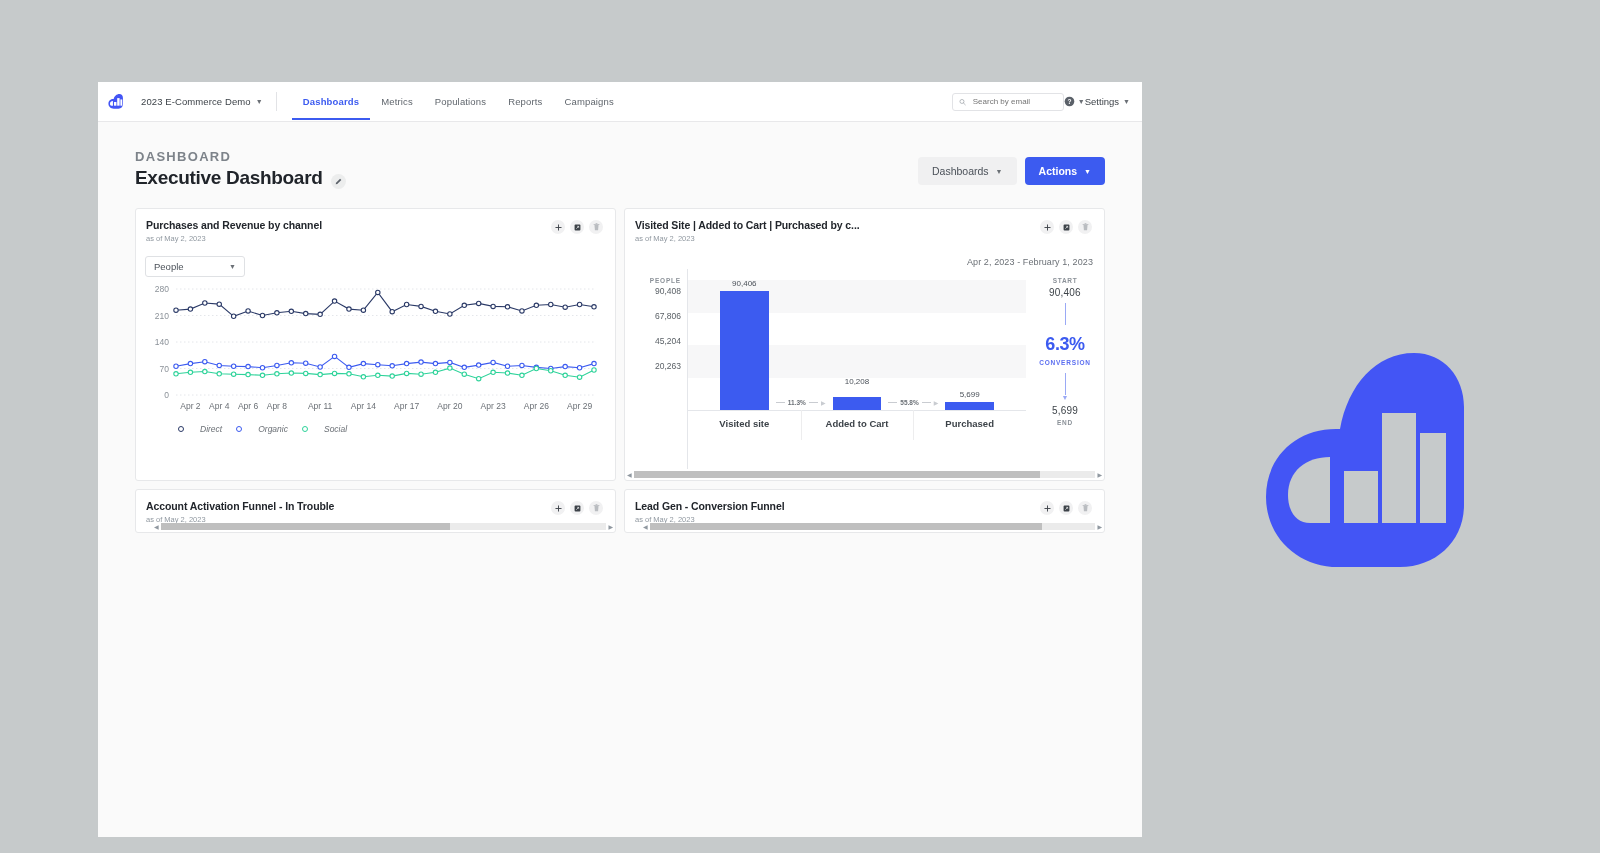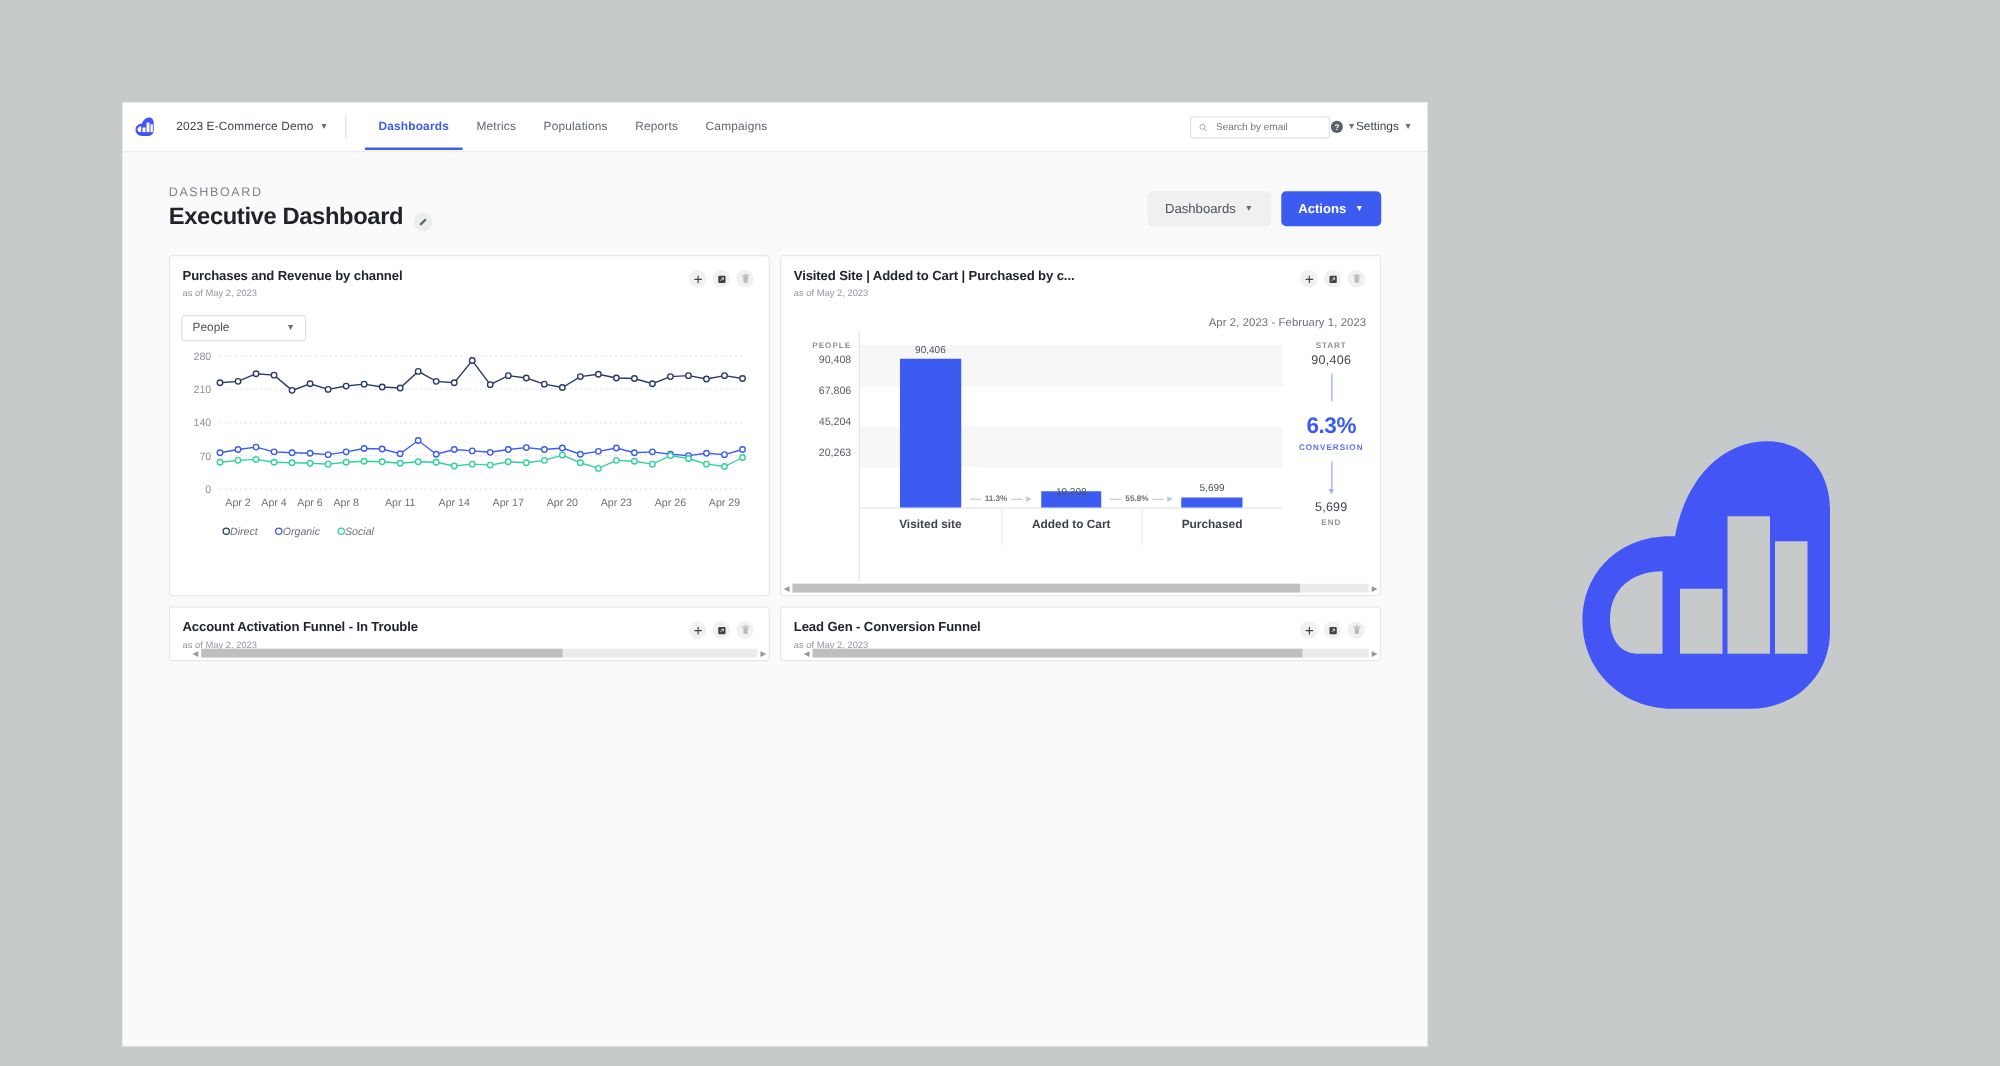--- a/index.html
+++ b/index.html
@@ -67,21 +67,21 @@
 
   
   #page {
     background:#fafafa;
     height:719px;
     padding:27px 37px 0 37px;
     position:relative;
   }
   #page-header { display:flex; align-items:flex-end; }
   .eyebrow {
-    font-size:10px; letter-spacing:1.3px; color:#7d838a; font-weight:400;
+    font-size:13px; letter-spacing:1.3px; color:#7d838a; font-weight:700;
     text-transform:uppercase; margin-bottom:3px;
   }
   .page-title {
     font-size:19px; font-weight:700; color:#20242a; letter-spacing:-.3px;
     display:flex; align-items:flex-end; gap:8px;
   }
   .edit-pill {
     width:15px; height:15px; border-radius:50%; background:#eceded;
     display:flex; align-items:center; justify-content:center;
     cursor:pointer;
@@ -122,21 +122,21 @@
   
   .select-people {
     margin:5px 0 0 9px; width:100px; height:21px; border:1px solid #dfe1e4;
     border-radius:3px; display:flex; align-items:center; padding:0 8px;
     font-size:9.5px; color:#4b5159; cursor:pointer; background:#fff;
   }
   .select-people .caret { margin-left:auto; }
   .legend {
     display:flex; gap:14px; padding-left:42px; margin-top:3px;
   }
-  .legend-item { display:flex; align-items:center; gap:0; cursor:pointer; }
+  .legend-item { display:flex; align-items:center; gap:16px; cursor:pointer; }
   .legend-dot { width:6px; height:6px; border-radius:50%; border:1.6px solid; background:#fff;}
   .legend-label { font-size:8.5px; font-style:italic; color:#6b7076; }
 
   
   .daterange {
     position:absolute; right:11px; top:6px;
     font-size:9px; color:#6b7076; letter-spacing:.1px;
   }
   .people-lbl {
     font-size:6.5px; letter-spacing:.8px; color:#8b9198; font-weight:700;
@@ -458,21 +458,21 @@
                   <div class="ytick" style="position: absolute; right: 6px; width: 56px; transform: translateY(-50%); top: 22px;">90,408</div>
                 </div>
                 <div style="flex: 1 1 0%; position: relative; border-left: 1px solid rgb(228, 230, 234);">
                   <div style="position: absolute; left: 0px; right: 0px; background: rgb(247, 247, 248); height: 32.5px; top: 11px;"></div>
                   <div style="position: absolute; left: 0px; right: 0px; background: rgb(247, 247, 248); height: 32.5px; top: 76px;"></div>
                   <div style="position: absolute; left: 0px; right: 0px; height: 1px; background: rgb(228, 230, 234); top: 141px;"></div>
                   <div class="bar" style="position: absolute; width: 14.3333%; left: 9.5%; height: 118.997px; top: 22.0026px;"></div>
                   <div class="bar-val" style="position: absolute; width: 33.3333%; left: 0%; top: 10.0026px;">90,406</div>
                   <div class="step-lbl" style="position: absolute; width: 33.3333%; left: 0%; top: 149px;">Visited site</div>
                   <div class="bar" style="position: absolute; width: 14.3333%; left: 42.8333%; height: 13.4363px; top: 127.564px;"></div>
-                  <div class="bar-val" style="position: absolute; width: 33.3333%; left: 33.3333%; top: 124px;">10,208</div>
+                  <div class="bar-val" style="position: absolute; width: 33.3333%; left: 33.3333%; top: 108px;">10,208</div>
                   <div class="step-lbl" style="position: absolute; width: 33.3333%; left: 33.3333%; top: 149px;">Added to Cart</div>
                   <div style="position: absolute; width: 1px; background: rgb(237, 237, 238); left: 33.3333%; top: 141px; height: 30px;"></div>
                   <div style="position: absolute; left: 23.3333%; width: 20%; display: flex; align-items: center; gap: 3px; justify-content: center; top: 130px;">
                     <span style="width:9px;height:1px;background:#c9ccd1;display:inline-block"></span>
                     <span class="pct">11.3%</span>
                     <span style="width:9px;height:1px;background:#c9ccd1;display:inline-block"></span>
                     <span style="font-size:6px;color:#c9ccd1">▶</span>
                   </div>
                   <div class="bar" style="position: absolute; width: 14.3333%; left: 76.1667%; height: 7.50134px; top: 133.499px;"></div>
                   <div class="bar-val" style="position: absolute; width: 33.3333%; left: 66.6667%; top: 121.499px;">5,699</div>

